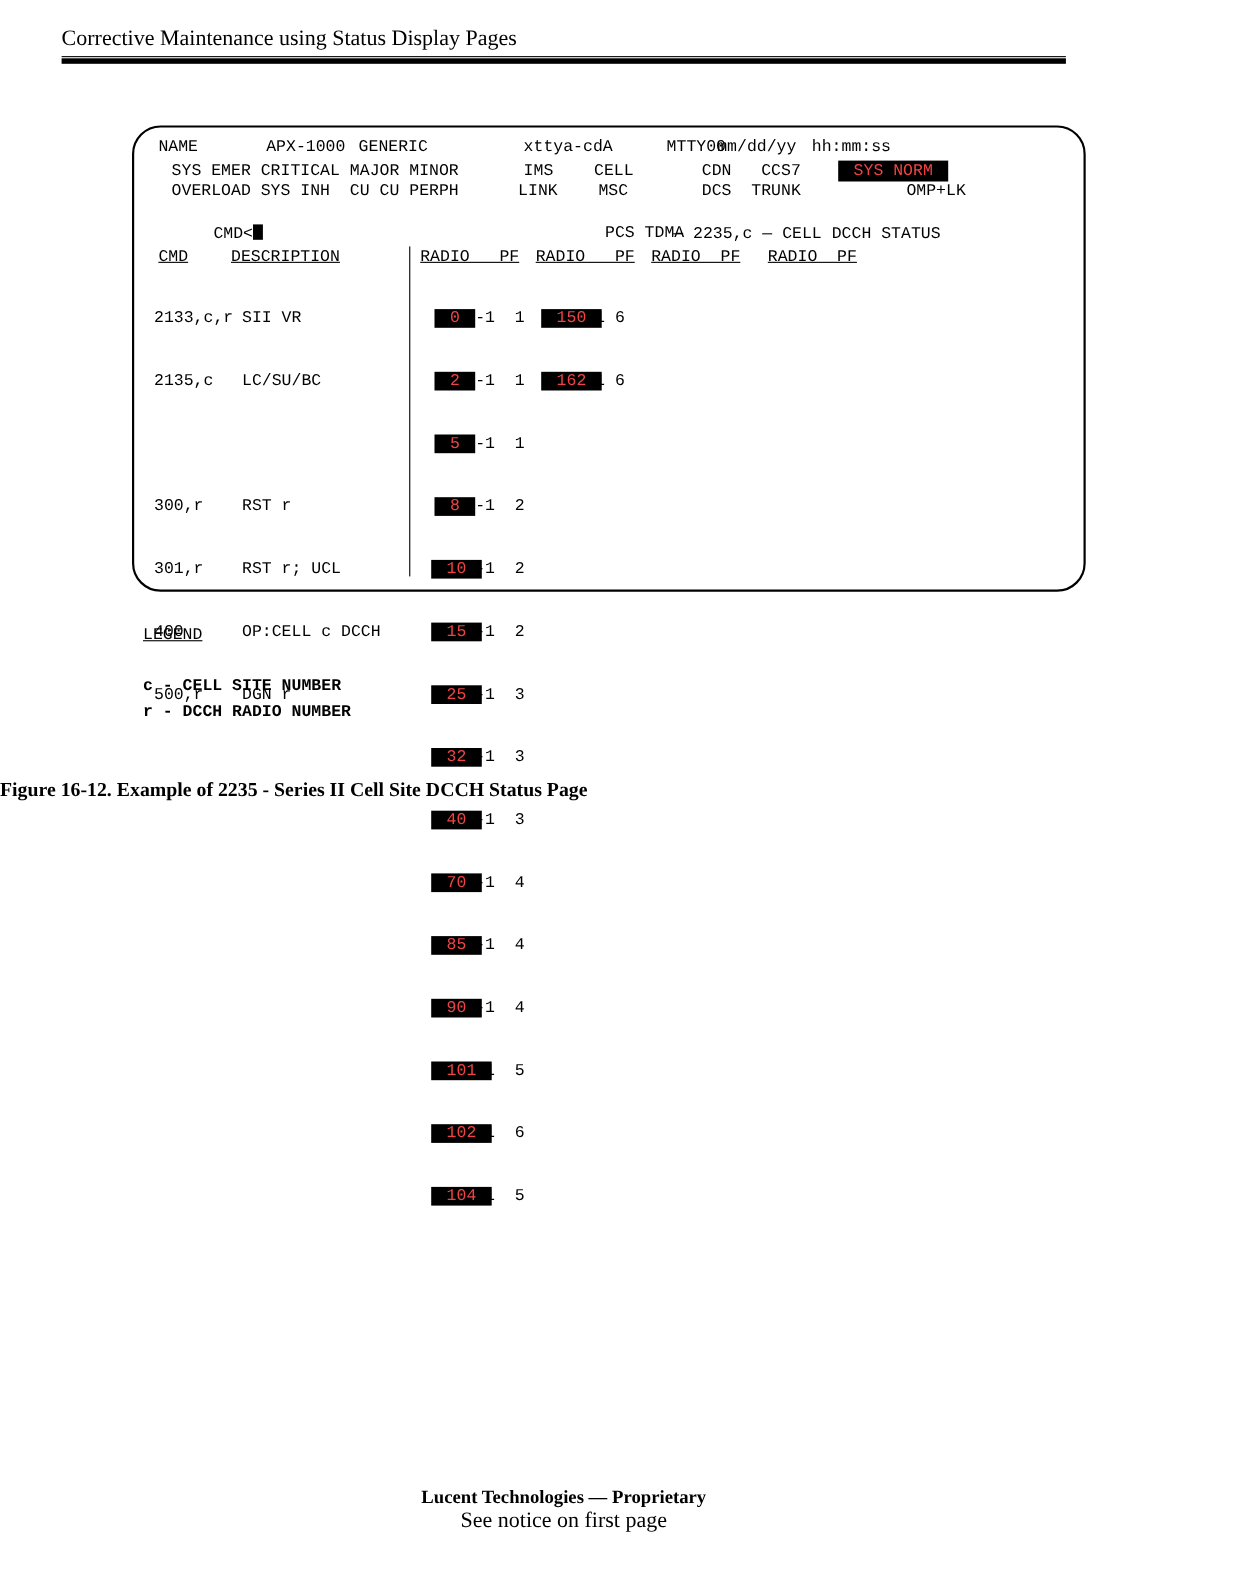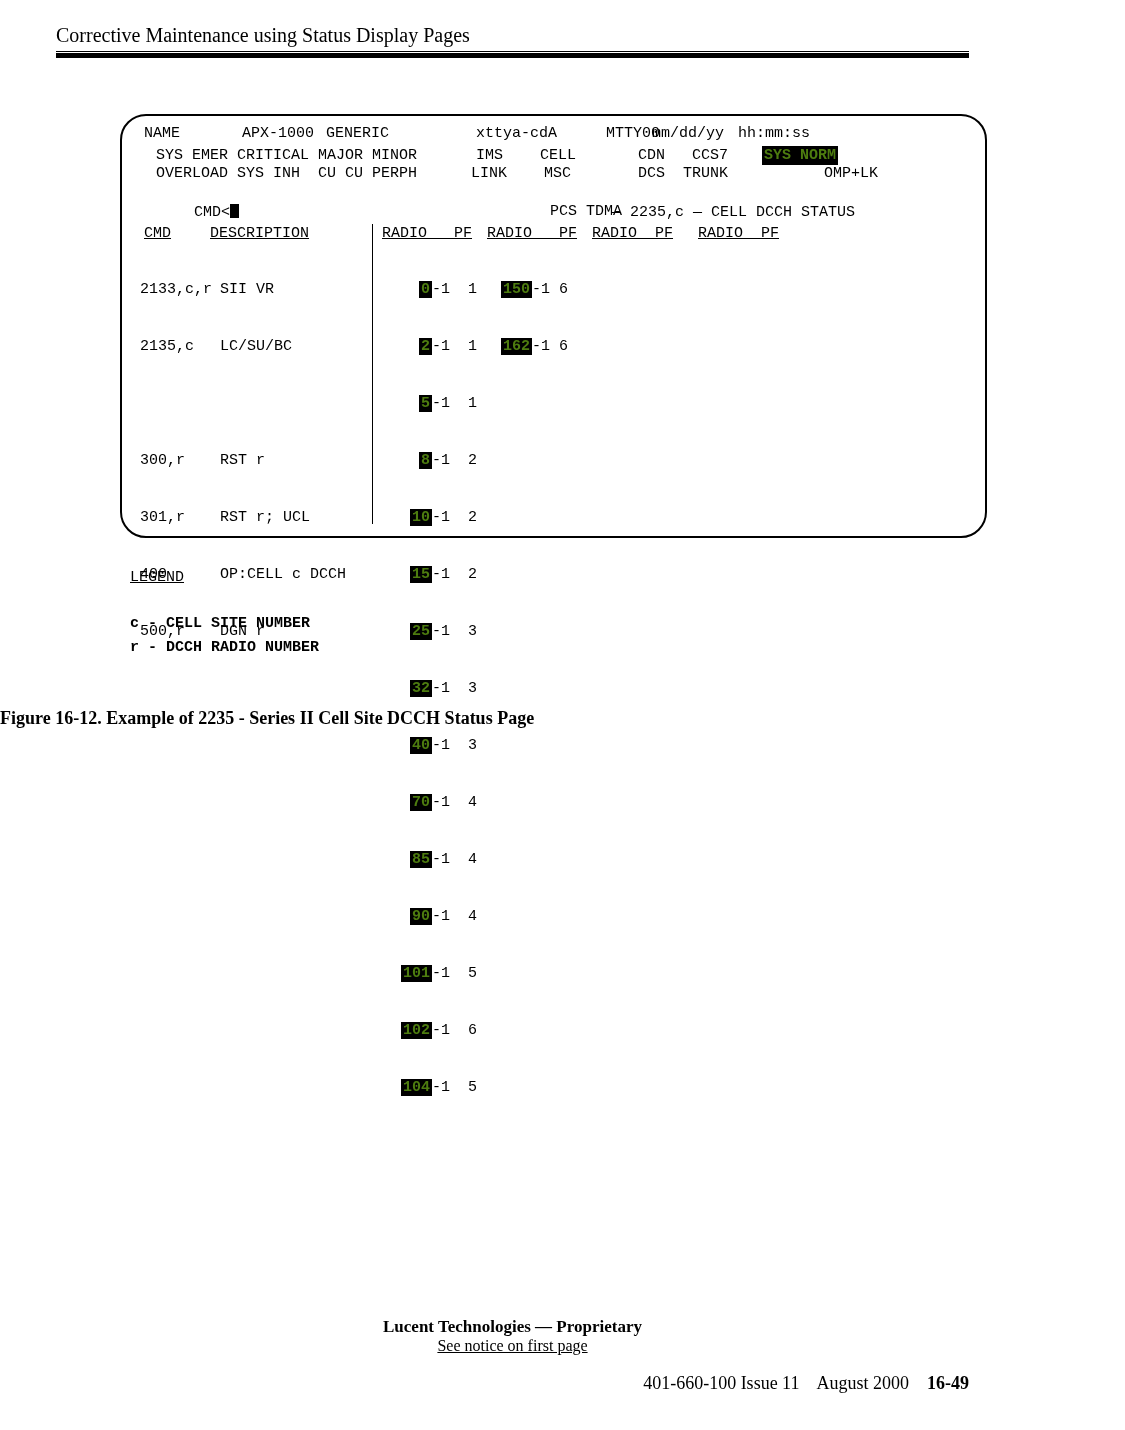--- a/index.html
+++ b/index.html
@@ -13,21 +13,21 @@
   .term-wrap{
     position:absolute;left:120px;top:114px;width:867px;height:424px;
     border:2px solid #000;border-radius:26px;
     font-family:"Courier New",monospace;font-size:15px;line-height:19px;
     box-sizing:border-box;padding:0;
   }
   .term-inner{position:relative;width:100%;height:100%;}
   .mono{font-family:"Courier New",monospace;white-space:pre;}
   .abs{position:absolute;}
   .ul{text-decoration:underline;}
-  .invb{background:#000;color:#4d7c0f;font-weight:bold;padding:0 2px;}
+  .invb{background:#000;color:#ef4444;font-weight:normal;padding:0 14px;}
   .cursor{display:inline-block;width:9px;height:14px;background:#000;vertical-align:-2px;}
   .vline{position:absolute;width:1px;background:#000;}
   
   .row1{top:8px;}
   .row2{top:30px;}
   .row3{top:48px;}
   .row4{top:68px;}
   .row5{top:86px;}
   .rowH{top:108px;}
   
@@ -41,21 +41,21 @@
   
   .legend{position:absolute;left:130px;top:566px;font-family:"Courier New",monospace;font-size:15px;line-height:24px;}
   .legend .leg-hdr{text-decoration:underline;}
   .legend .items{margin-top:22px;font-weight:bold;}
   
   .fig-cap{position:absolute;left:0;width:1125px;top:708px;text-align:left;font-size:18px;font-family:"Palatino Linotype","Book Antiqua",Palatino,serif;font-weight:bold;}
   
   .footer{position:absolute;left:56px;right:56px;bottom:36px;font-family:"Palatino Linotype","Book Antiqua",Palatino,serif;}
   .footer .prop{text-align:center;font-size:17px;}
   .footer .prop1{font-weight:bold;}
-  .footer .prop2{font-size:16px;text-decoration:underline;}
+  .footer .prop2{font-size:20px;}
   .footer .meta{text-align:right;font-size:18px;margin-top:18px;}
   .footer .meta .pn{font-weight:bold;}
 </style>
 </head>
 <body>
 <div class="page">
 
 <div class="hdr">
   <div class="title">Corrective Maintenance using Status Display Pages</div>
   <div class="rule-thin"></div>
@@ -148,20 +148,15 @@
     <div>c - CELL SITE NUMBER</div>
     <div>r - DCCH RADIO NUMBER</div>
   </div>
 </div>
 
 <div class="fig-cap">Figure 16-12.  Example of 2235 - Series II Cell Site DCCH Status Page</div>
 
 <div class="footer">
   <div class="prop"><span class="prop1">Lucent Technologies — Proprietary</span></div>
   <div class="prop prop2">See notice on first page</div>
-  <div class="meta">
-    <span>401-660-100 Issue 11</span>&nbsp;&nbsp;&nbsp;
-    <span>August 2000</span>&nbsp;&nbsp;&nbsp;
-    <span class="pn">16-49</span>
-  </div>
 </div>
 
 </div>
 
 </body></html>

